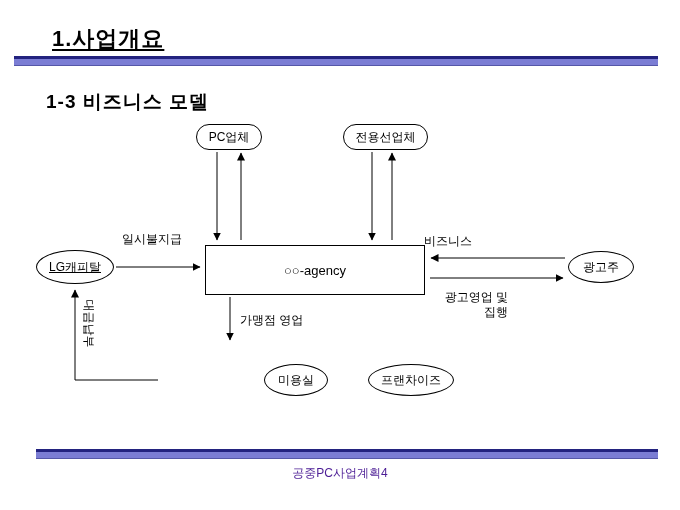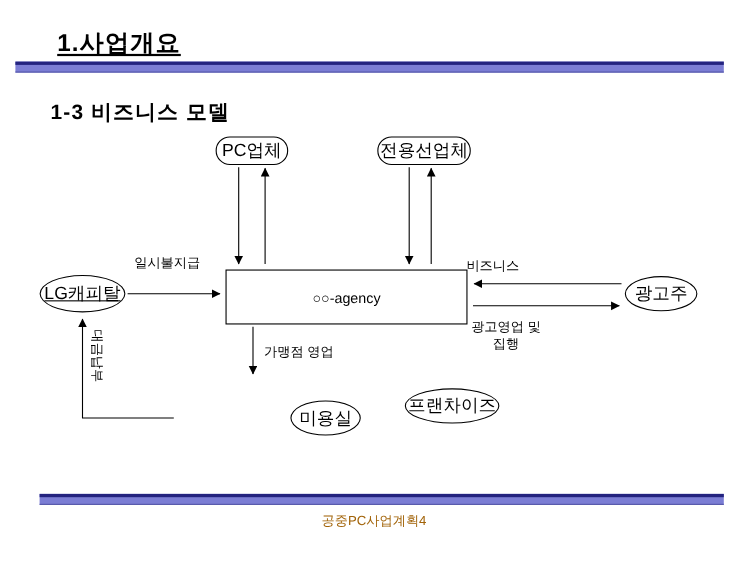--- a/index.html
+++ b/index.html
@@ -41,64 +41,64 @@
     font-weight: bold;
     letter-spacing: 1px;
   }
   .node {
     position: absolute;
     border: 1px solid #000000;
     background: #ffffff;
     display: flex;
     align-items: center;
     justify-content: center;
-    font-size: 16px;
+    font-size: 12px;
     white-space: nowrap;
     z-index: 2;
   }
   .round { border-radius: 13px; }
   .ellipse { border-radius: 50%; }
   .node.pc       { left: 196px; top: 124px; width: 66px;  height: 26px; }
   .node.linecomp { left: 343px; top: 124px; width: 85px;  height: 26px; }
   .node.agency   { left: 205px; top: 245px; width: 220px; height: 50px; font-size: 13px; }
   .node.lg       { left: 36px;  top: 250px; width: 78px;  height: 34px; text-decoration: underline; }
   .node.adv      { left: 568px; top: 251px; width: 66px;  height: 32px; }
   .node.dept     { left: 160px; top: 364px; width: 66px;  height: 32px; }
   .node.beauty   { left: 264px; top: 364px; width: 64px;  height: 32px; }
-  .node.fran     { left: 368px; top: 353px; width: 86px;  height: 32px; align-items: center; }
+  .node.fran     { left: 368px; top: 364px; width: 86px;  height: 32px; align-items: center; }
   .edge-label {
     position: absolute;
     font-size: 12px;
     white-space: nowrap;
     z-index: 2;
     background: transparent;
   }
   .lbl-lumpsum  { left: 122px; top: 231px; }
   .lbl-adorder  { left: 424px; top: 233px; }
-  .lbl-adsales  { left: 412px; top: 290px; width: 96px; text-align: center; white-space: normal; line-height: 1.25; }
+  .lbl-adsales  { left: 412px; top: 290px; width: 96px; text-align: right; white-space: normal; line-height: 1.25; }
   .lbl-merchant { left: 240px; top: 312px; }
   .lbl-payment {
     left: 62px; top: 315px; width: 52px; text-align: center;
     transform: rotate(90deg);
     transform-origin: center center;
   }
   svg.arrows {
     position: absolute;
     left: 0; top: 0;
     width: 680px; height: 510px;
     z-index: 1;
     pointer-events: none;
   }
   .footer {
     position: absolute;
     left: 0; top: 465px;
     width: 100%;
     text-align: center;
     font-size: 12px;
-    color: #a16207;
+    color: #4c1d95;
   }
 </style>
 </head>
 <body>
 
 <div class="slide">
 
   <div class="title">1.사업개요</div>
   <div class="hbar top"></div>
   <div class="subtitle">1-3 비즈니스 모델</div>

